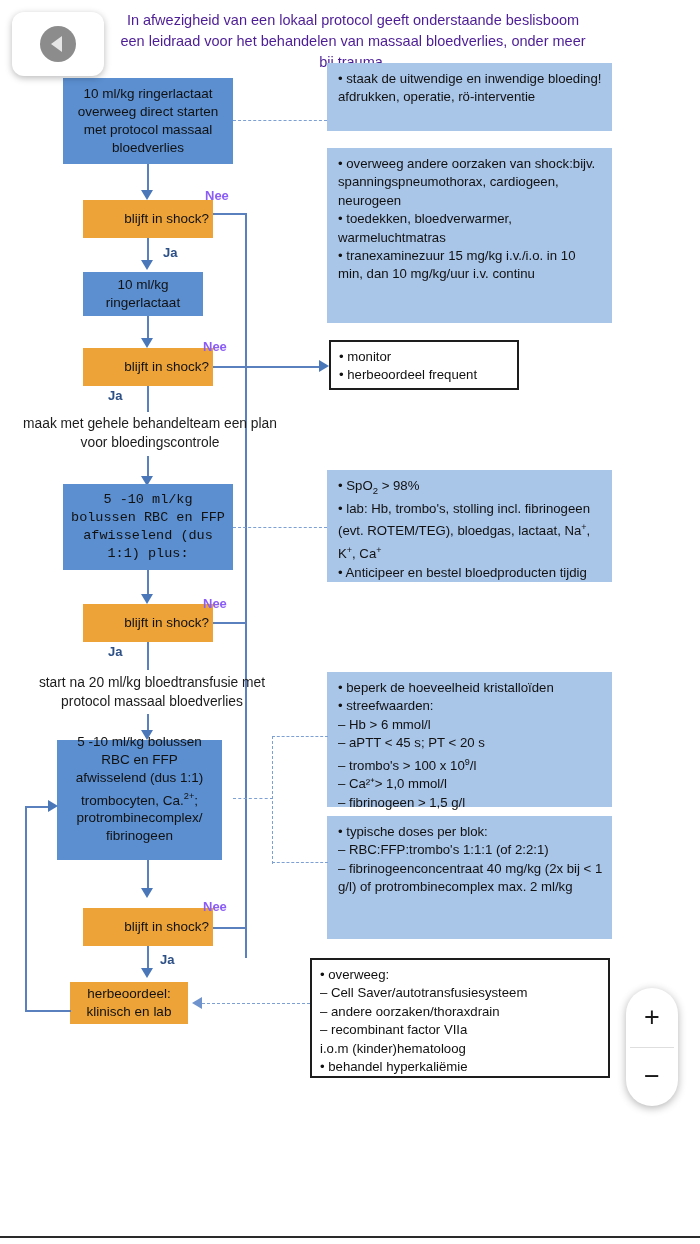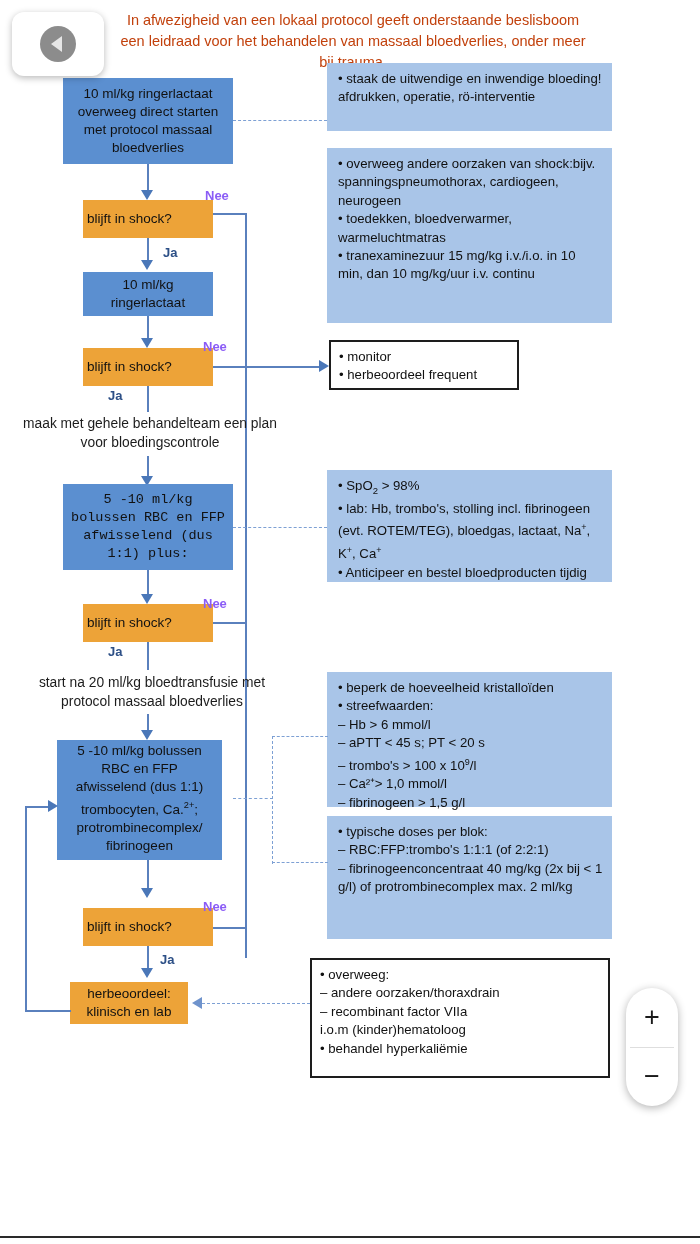--- a/index.html
+++ b/index.html
@@ -51,31 +51,31 @@
     flex: 1; display: flex; align-items: center; justify-content: center;
     font-size: 27px; color: #1a1a1a; line-height: 1;
     font-family: "Liberation Sans", sans-serif;
   }
   #zoom-ctl .zsep { height: 1px; background: #dedede; margin: 0 4px; }
 
   
   #intro {
     position: absolute; left: 118px; top: 10px; width: 470px;
     text-align: center;
-    font-size: 14.5px; line-height: 21px; color: #c2410c;
+    font-size: 14.5px; line-height: 21px; color: #4c1d95;
   }
 
   
   .node {
     position: absolute;
-    display: flex; align-items: center; justify-content: flex-start;
+    display: flex; align-items: center; justify-content: flex-end;
     text-align: center;
     font-size: 13.5px; line-height: 18px;
     color: #111111;
-    padding: 2px 4px;
+    padding: 15px 4px;
   }
   .blue   { background: #5b8fd0; }
   .orange { background: #eda338; }
   .info   { background: #a9c5e8; text-align: left; justify-content: flex-start;
             align-items: flex-start; padding: 7px 9px 7px 11px;
             font-size: 13.2px; line-height: 18.4px; }
   .white-box {
     background: #ffffff; border: 2px solid #1d1d1d;
     text-align: left; justify-content: flex-start; align-items: flex-start;
     padding: 6px 8px; font-size: 13.2px; line-height: 18.4px;
@@ -163,21 +163,21 @@
   </div>
   <div class="lbl nee" style="left:205px; top:188px;">Nee</div>
 
   <div class="ln lnh" style="left:213px; top:213px; width:33px;"></div>
   <div class="ln lnv" style="left:245px; top:213px; height:745px;"></div>
 
   <div class="lbl" style="left:163px; top:245px;">Ja</div>
   <div class="ln lnv" style="left:147px; top:238px; height:26px;"></div>
   <div class="arrow-d" style="left:141px; top:260px;"></div>
 
-  <div class="node blue" style="left:83px; top:272px; width:130px; height:44px;">
+  <div class="node blue" style="left:83px; top:272px; width:120px; height:44px;">
     <span>10 ml/kg ringerlactaat</span>
   </div>
   <div class="ln lnv" style="left:147px; top:316px; height:26px;"></div>
   <div class="arrow-d" style="left:141px; top:338px;"></div>
 
   <div class="node orange" style="left:83px; top:348px; width:130px; height:38px;">
     <span>blijft in shock?</span>
   </div>
   <div class="lbl nee" style="left:203px; top:339px;">Nee</div>
   <div class="ln lnh" style="left:213px; top:366px; width:110px;"></div>
@@ -284,20 +284,21 @@
   <div class="ln lnh" style="left:25px; top:1010px; width:46px;"></div>
   <div class="ln lnv" style="left:25px; top:806px; height:205px;"></div>
   <div class="ln lnh" style="left:25px; top:806px; width:25px;"></div>
   <div class="arrow-r" style="left:48px; top:800px;"></div>
 
   <div class="dash-h" style="left:202px; top:1003px; width:108px;"></div>
   <div class="arrow-l" style="left:192px; top:997px;"></div>
 
   <div class="node white-box" style="left:310px; top:958px; width:300px; height:120px; flex-direction:column;">
     <span class="il">• overweeg:</span>
+    <span class="il">– Cell Saver/autotransfusiesysteem</span>
     <span class="il">– andere oorzaken/thoraxdrain</span>
     <span class="il">– recombinant factor VIIa</span>
     <span class="il">i.o.m (kinder)hematoloog</span>
     <span class="il">• behandel hyperkaliëmie</span>
   </div>
 
   <div id="zoom-ctl">
     <div class="zbtn">+</div>
     <div class="zsep"></div>
     <div class="zbtn">−</div>

